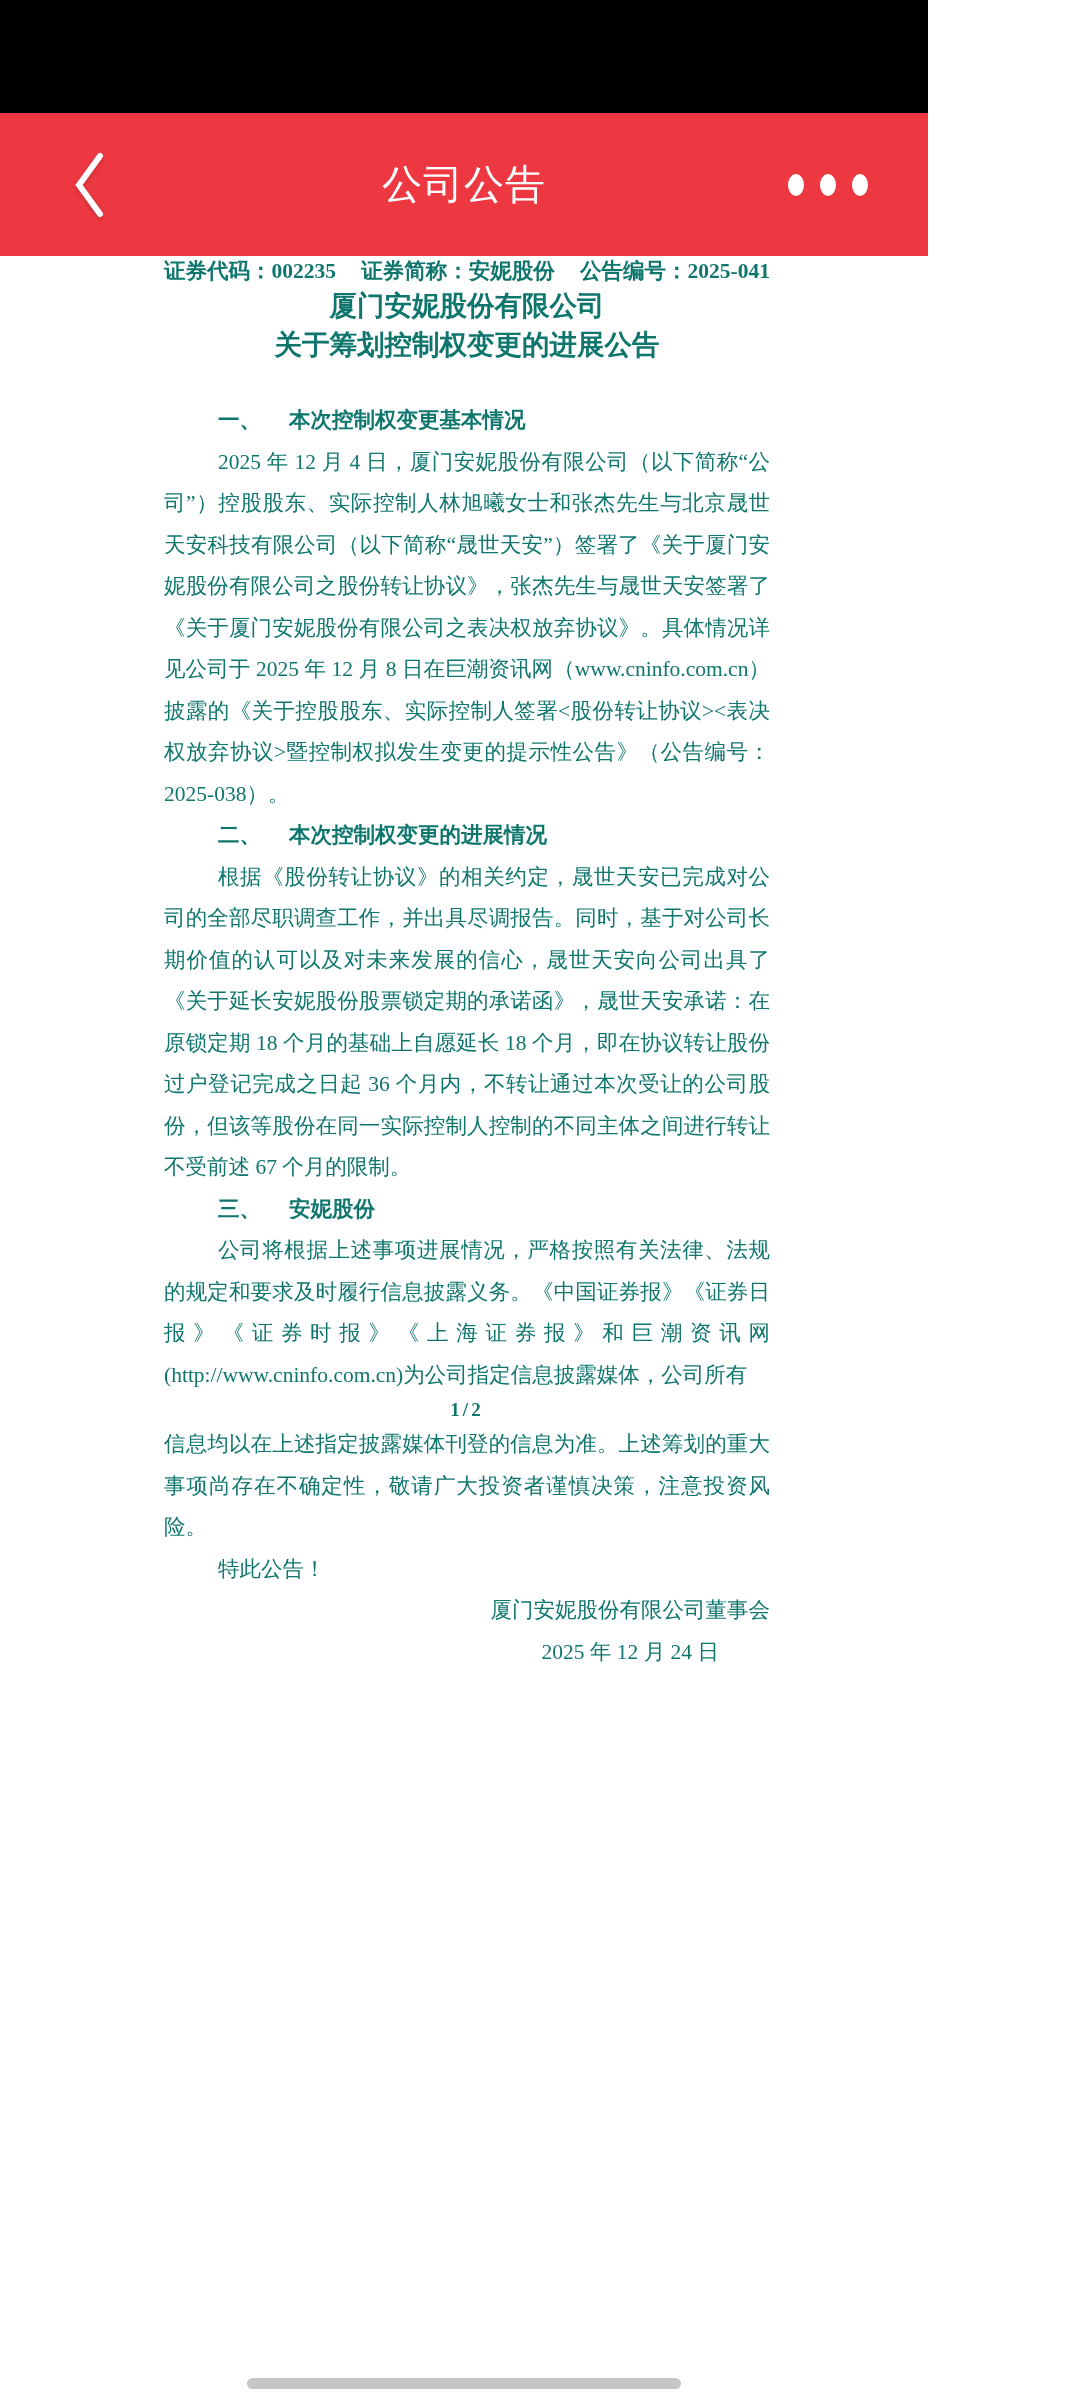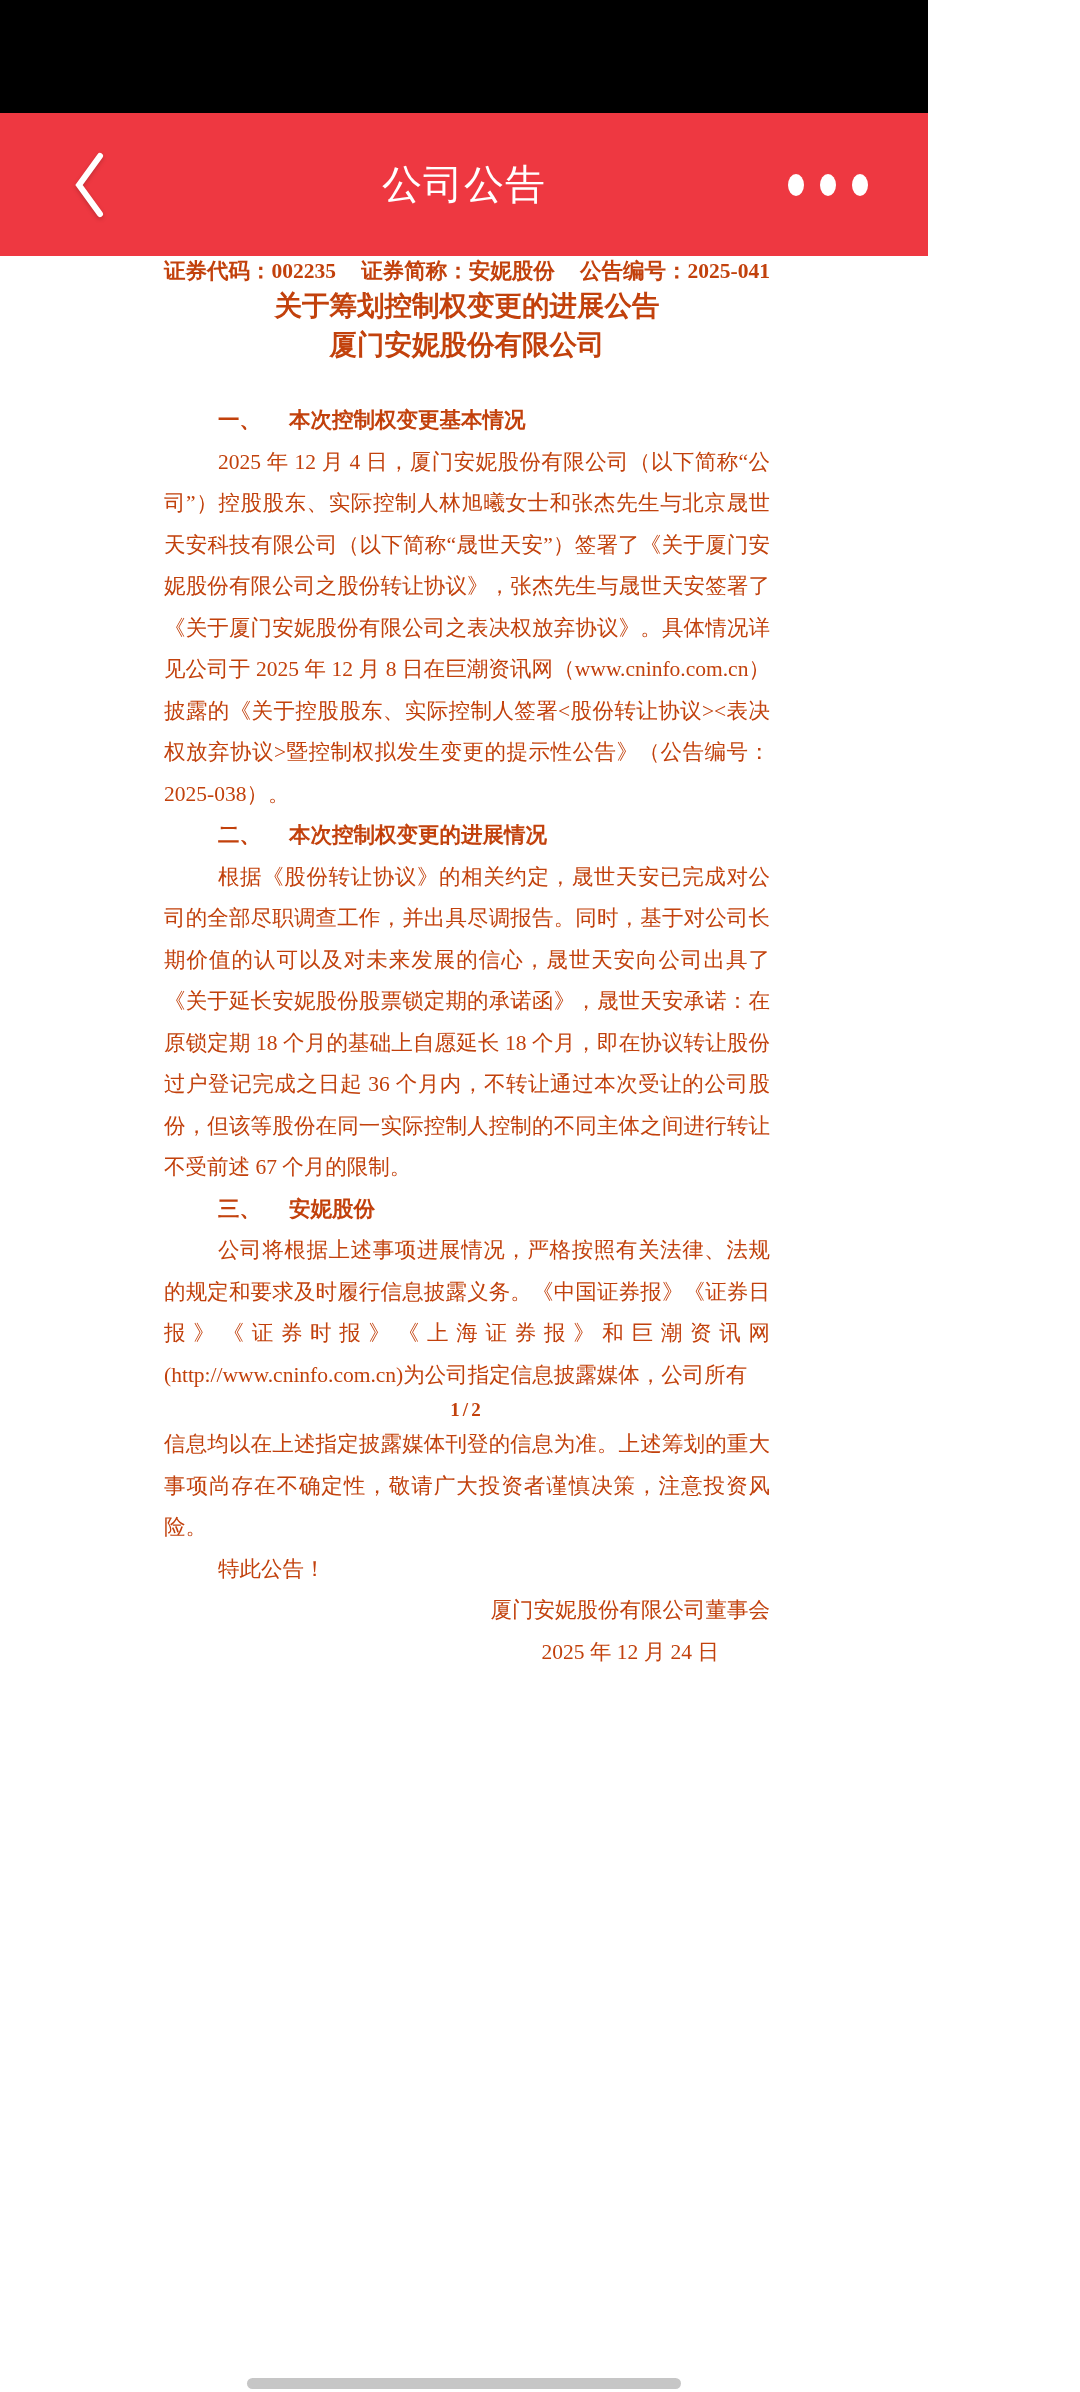--- a/index.html
+++ b/index.html
@@ -46,21 +46,21 @@
   }
   .menu-btn .dot {
     width: 16px; height: 22px; border-radius: 50%;
     background: #ffffff;
   }
   
   .doc {
     flex: 1 1 auto;
     display: flow-root;
     background: #ffffff;
-    color: #c2410c;
+    color: #0f766e;
     padding: 0 158px 0 164px;
     font-size: 21.5px;
     line-height: 41.5px;
   }
   .doc p, .doc h1, .doc h2, .doc div { margin: 0; }
   .meta-row {
     margin-top: 143px;
     display: flex; justify-content: space-between;
     font-weight: bold; font-size: 21.5px; line-height: 30px;
     white-space: nowrap;
@@ -141,22 +141,22 @@
   </header>
 
   <main class="doc">
 
     <div class="meta-row">
       <span>证券代码：002235</span>
       <span>证券简称：安妮股份</span>
       <span>公告编号：2025-041</span>
     </div>
 
+    <h1 class="doc-title title-1">厦门安妮股份有限公司</h1>
     <h1 class="doc-title title-2">关于筹划控制权变更的进展公告</h1>
-    <h1 class="doc-title title-1">厦门安妮股份有限公司</h1>
 
 
     <section>
       <h2 class="sec-heading first">
         <span>一、</span><span class="sec-text">本次控制权变更基本情况</span>
       </h2>
       <p class="body-para indent">2025 年 12 月 4 日，厦门安妮股份有限公司（以下简称“公司”）控股股东、实际控制人林旭曦女士和张杰先生与北京晟世天安科技有限公司（以下简称“晟世天安”）签署了《关于厦门安妮股份有限公司之股份转让协议》，张杰先生与晟世天安签署了《关于厦门安妮股份有限公司之表决权放弃协议》。具体情况详见公司于 2025 年 12 月 8 日在巨潮资讯网（www.cninfo.com.cn）披露的《关于控股股东、实际控制人签署&lt;股份转让协议&gt;&lt;表决权放弃协议&gt;暨控制权拟发生变更的提示性公告》（公告编号：2025-038）。</p>
     </section>
 
     <section>

